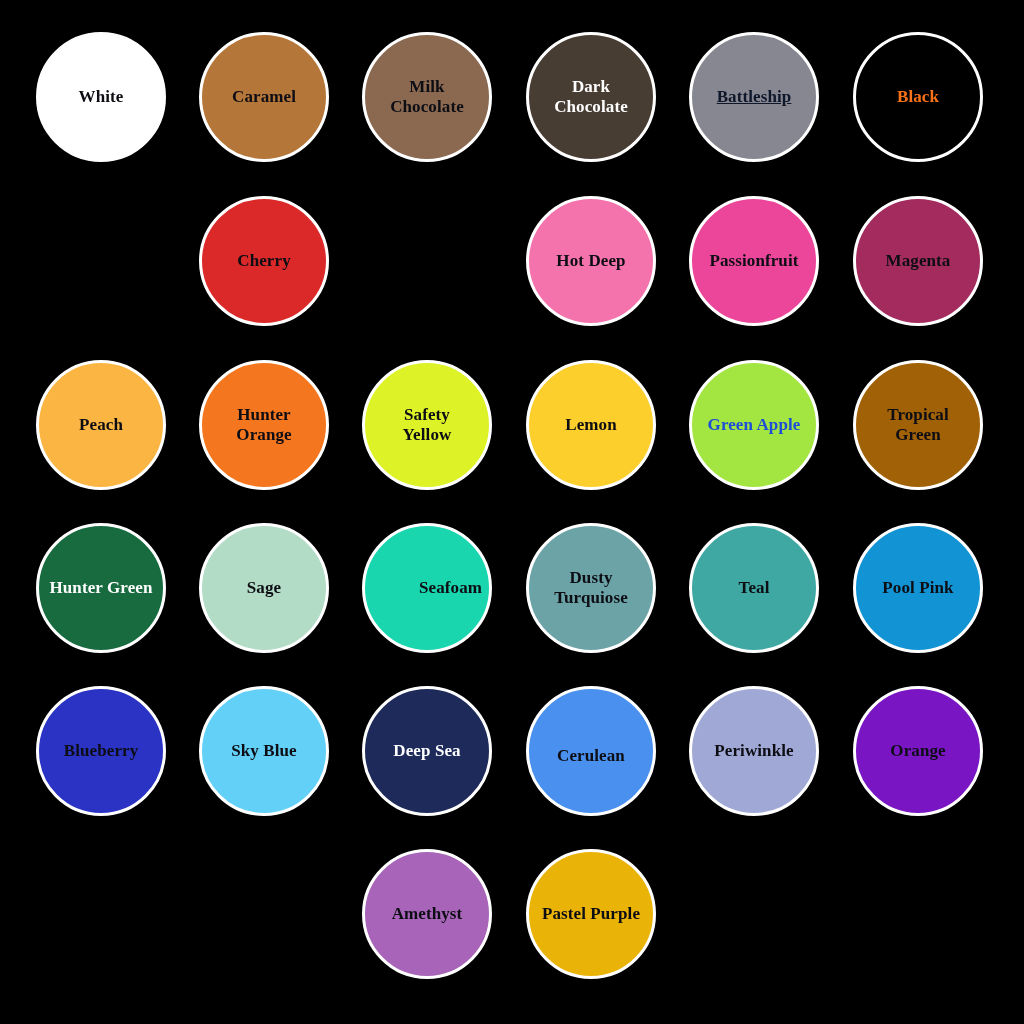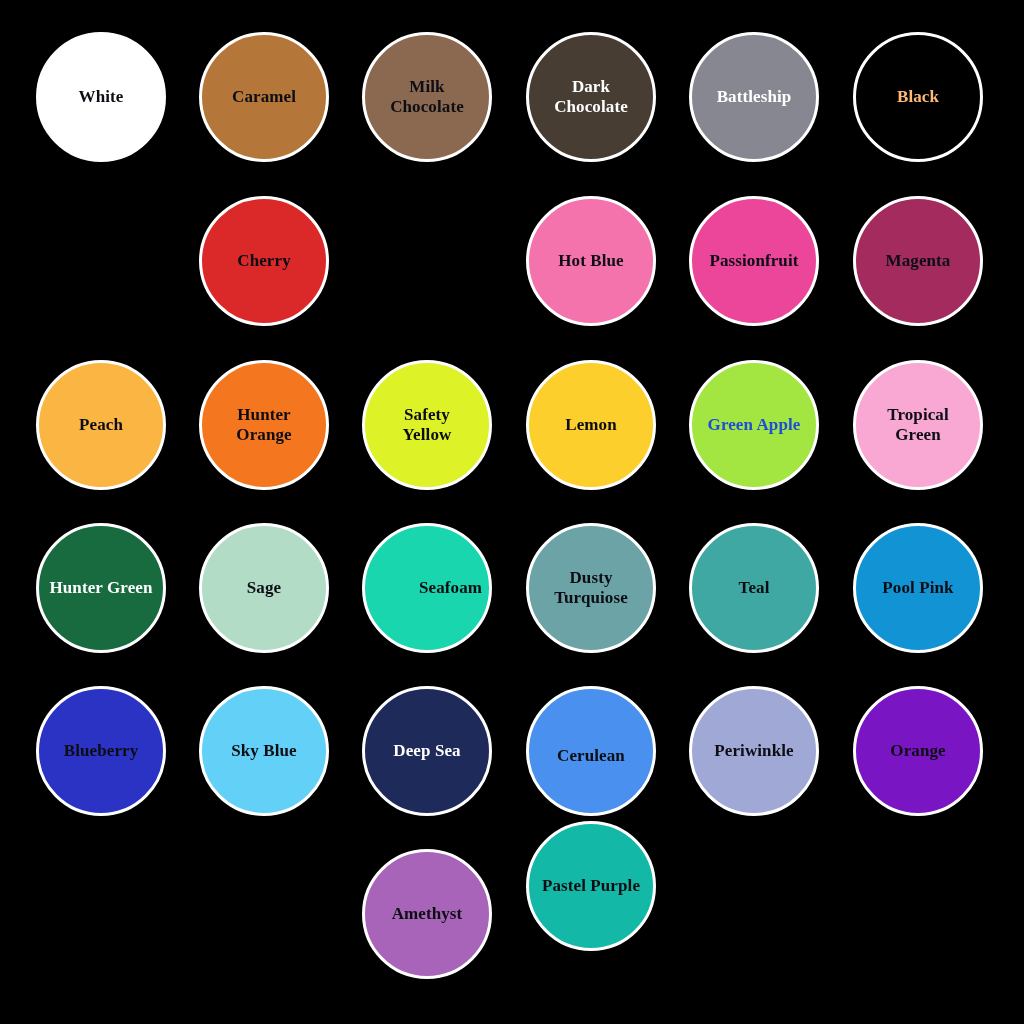--- a/index.html
+++ b/index.html
@@ -58,30 +58,30 @@
     </div>
     <div class="swatch" style="left: 362px; top: 32px; width: 130px; height: 130px; background: rgb(139, 105, 81); border-color: rgb(255, 255, 255); border-width: 3px;">
       <span class="swatch-label text-dark" style="color: rgb(13, 13, 20);">Milk
 Chocolate</span>
     </div>
     <div class="swatch" style="left: 526px; top: 32px; width: 130px; height: 130px; background: rgb(71, 61, 51); border-color: rgb(255, 255, 255); border-width: 3px;">
       <span class="swatch-label text-light" style="color: rgb(255, 255, 255);">Dark
 Chocolate</span>
     </div>
     <div class="swatch" style="left: 689px; top: 32px; width: 130px; height: 130px; background: rgb(135, 135, 145); border-color: rgb(255, 255, 255); border-width: 3px;">
-      <span class="swatch-label text-dark" style="color: #ffffff;">Battleship</span>
+      <span class="swatch-label text-dark" style="color: #0f172a; text-decoration: underline;">Battleship</span>
     </div>
     <div class="swatch" style="left: 853px; top: 32px; width: 130px; height: 130px; background: rgb(0, 0, 0); border-color: rgb(255, 255, 255); border-width: 3px;">
-      <span class="swatch-label text-light" style="color: #fdba74;">Black</span>
+      <span class="swatch-label text-light" style="color: #f97316;">Black</span>
     </div>
     <div class="swatch" style="left: 199px; top: 196px; width: 130px; height: 130px; background: rgb(219, 40, 40); border-color: rgb(255, 255, 255); border-width: 3px;">
       <span class="swatch-label text-dark" style="color: rgb(13, 13, 20);">Cherry</span>
     </div>
     <div class="swatch" style="left: 526px; top: 196px; width: 130px; height: 130px; background: rgb(245, 115, 172); border-color: rgb(255, 255, 255); border-width: 3px;">
-      <span class="swatch-label text-dark" style="color: rgb(13, 13, 20);">Hot Blue</span>
+      <span class="swatch-label text-dark" style="color: rgb(13, 13, 20);">Hot Deep</span>
     </div>
     <div class="swatch" style="left: 689px; top: 196px; width: 130px; height: 130px; background: rgb(235, 70, 153); border-color: rgb(255, 255, 255); border-width: 3px;">
       <span class="swatch-label text-dark" style="color: rgb(13, 13, 20);">Passionfruit</span>
     </div>
     <div class="swatch" style="left: 853px; top: 196px; width: 130px; height: 130px; background: rgb(163, 43, 94); border-color: rgb(255, 255, 255); border-width: 3px;">
       <span class="swatch-label text-dark" style="color: rgb(13, 13, 20);">Magenta</span>
     </div>
     <div class="swatch" style="left: 36px; top: 360px; width: 130px; height: 130px; background: rgb(251, 181, 67); border-color: rgb(255, 255, 255); border-width: 3px;">
       <span class="swatch-label text-dark" style="color: rgb(13, 13, 20);">Peach</span>
     </div>
@@ -92,21 +92,21 @@
     <div class="swatch" style="left: 362px; top: 360px; width: 130px; height: 130px; background: rgb(221, 242, 39); border-color: rgb(255, 255, 255); border-width: 3px;">
       <span class="swatch-label text-dark" style="color: rgb(13, 13, 20);">Safety
 Yellow</span>
     </div>
     <div class="swatch" style="left: 526px; top: 360px; width: 130px; height: 130px; background: rgb(252, 207, 44); border-color: rgb(255, 255, 255); border-width: 3px;">
       <span class="swatch-label text-dark" style="color: rgb(13, 13, 20);">Lemon</span>
     </div>
     <div class="swatch" style="left: 689px; top: 360px; width: 130px; height: 130px; background: rgb(163, 229, 65); border-color: rgb(255, 255, 255); border-width: 3px;">
       <span class="swatch-label text-dark" style="color: #1d4ed8;">Green Apple</span>
     </div>
-    <div class="swatch" style="left: 853px; top: 360px; width: 130px; height: 130px; background: #f9a8d4; border-color: rgb(255, 255, 255); border-width: 3px;">
+    <div class="swatch" style="left: 853px; top: 360px; width: 130px; height: 130px; background: #a16207; border-color: rgb(255, 255, 255); border-width: 3px;">
       <span class="swatch-label text-dark" style="color: rgb(13, 13, 20);">Tropical
 Green</span>
     </div>
     <div class="swatch" style="left: 36px; top: 523px; width: 130px; height: 130px; background: rgb(23, 107, 63); border-color: rgb(255, 255, 255); border-width: 3px;">
       <span class="swatch-label text-light" style="color: rgb(255, 255, 255);">Hunter Green</span>
     </div>
     <div class="swatch" style="left: 199px; top: 523px; width: 130px; height: 130px; background: rgb(178, 220, 198); border-color: rgb(255, 255, 255); border-width: 3px;">
       <span class="swatch-label text-dark" style="color: rgb(13, 13, 20);">Sage</span>
     </div>
     <div class="swatch" style="left: 362px; top: 523px; width: 130px; height: 130px; background: rgb(26, 214, 174); border-color: rgb(255, 255, 255); border-width: 3px; justify-content: flex-end;">
@@ -136,16 +136,16 @@
     </div>
     <div class="swatch" style="left: 689px; top: 686px; width: 130px; height: 130px; background: rgb(160, 168, 214); border-color: rgb(255, 255, 255); border-width: 3px;">
       <span class="swatch-label text-dark" style="color: rgb(13, 13, 20);">Periwinkle</span>
     </div>
     <div class="swatch" style="left: 853px; top: 686px; width: 130px; height: 130px; background: rgb(122, 21, 196); border-color: rgb(255, 255, 255); border-width: 3px;">
       <span class="swatch-label text-dark" style="color: rgb(13, 13, 20);">Orange</span>
     </div>
     <div class="swatch" style="left: 362px; top: 849px; width: 130px; height: 130px; background: rgb(167, 100, 184); border-color: rgb(255, 255, 255); border-width: 3px;">
       <span class="swatch-label text-dark" style="color: rgb(13, 13, 20);">Amethyst</span>
     </div>
-    <div class="swatch" style="left: 526px; top: 821px; width: 130px; height: 130px; background: #14b8a6; border-color: rgb(255, 255, 255); border-width: 3px;">
+    <div class="swatch" style="left: 526px; top: 849px; width: 130px; height: 130px; background: #eab308; border-color: rgb(255, 255, 255); border-width: 3px;">
       <span class="swatch-label text-dark" style="color: rgb(13, 13, 20);">Pastel Purple</span>
     </div>
   </div>
 
 </body></html>

